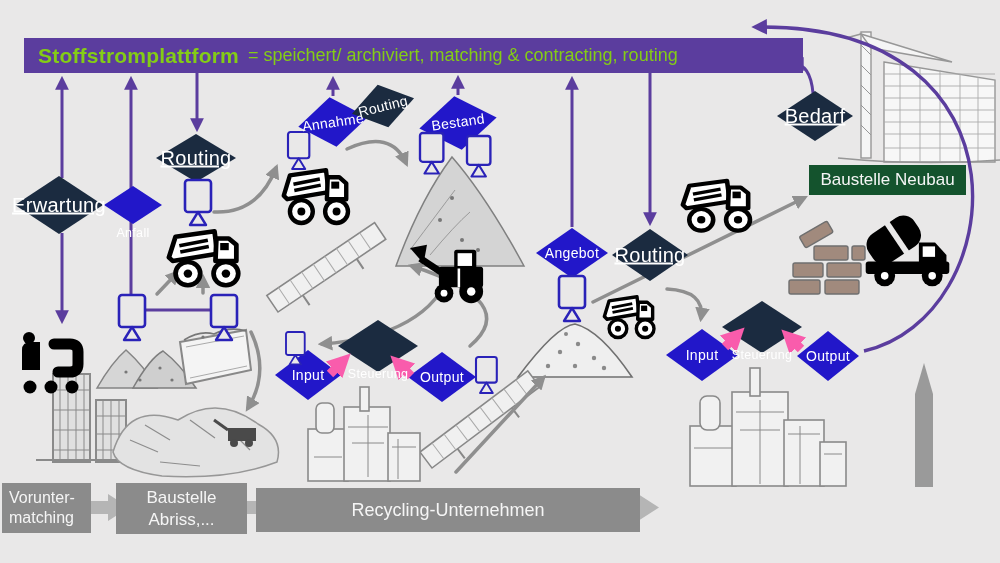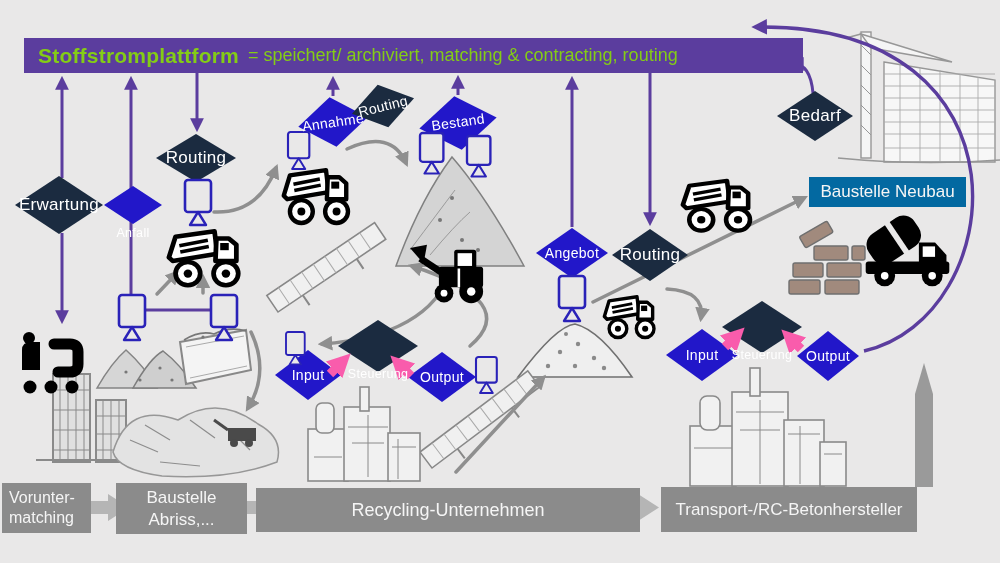--- a/index.html
+++ b/index.html
@@ -4,28 +4,28 @@
 <style>
   html,body{margin:0;padding:0;background:#e9e8e8;font-family:"Liberation Sans",sans-serif;}
   #stage{position:relative;width:1000px;height:563px;background:#e9e8e8;overflow:hidden;}
   #gfx{position:absolute;left:0;top:0;}
   .banner{position:absolute;left:8px;top:38px;width:779px;height:35px;background:#5b3d9e;color:#84cc16;
           display:flex;align-items:center;padding-left:14px;box-sizing:border-box;margin-left:16px;}
   .banner .t1{font-weight:bold;font-size:21px;letter-spacing:.2px;}
   .banner .t2{font-size:18px;margin-left:9px;}
   .dlabel{position:absolute;color:#fff;font-size:14px;white-space:nowrap;
           transform:translate(-50%,-50%);letter-spacing:.3px;}
-  .fs13{font-size:12.5px;margin-top:28px;} .fs15{font-size:17px;}
+  .fs13{font-size:12.5px;margin-top:28px;} .fs15{font-size:20px;text-decoration:underline;}
   .rot8{transform:translate(-50%,-50%) rotate(-8deg);}
   .rot14{transform:translate(-50%,-50%) rotate(-14deg);}
   .bar{position:absolute;background:#8b8b8b;color:#f5f5f5;display:flex;flex-direction:column;
        justify-content:center;box-sizing:border-box;line-height:1.25;}
   .bar.center{align-items:center;text-align:center;}
-  .neubau{position:absolute;left:809px;top:165px;width:157px;height:30px;background:#0369a1;color:#f5f5f5;
-          font-size:17px;display:flex;align-items:center;justify-content:center;margin-top:12px;}
+  .neubau{position:absolute;left:809px;top:165px;width:157px;height:30px;background:#14532d;color:#f5f5f5;
+          font-size:17px;display:flex;align-items:center;justify-content:center;}
 </style>
 </head>
 <body>
 
 <div id="stage">
 
 <svg id="gfx" width="1000" height="563" viewBox="0 0 1000 563">
   <defs>
     <marker id="mpu" viewBox="0 0 10 10" refX="7" refY="5" markerWidth="4.6" markerHeight="4.6" orient="auto">
           <path d="M0 0 L10 5 L0 10 Z" fill="#5b3d9e"></path>
@@ -299,17 +299,14 @@
   <span>Vorunter-</span>
   <span>matching</span>
 </div>
 <div class="bar center" style="left:116px;top:483px;width:131px;height:51px;font-size:17px;">
   <span>Baustelle</span>
   <span>Abriss,...</span>
 </div>
 <div class="bar center" style="left:256px;top:488px;width:384px;height:44px;font-size:18px;">
   <span>Recycling-Unternehmen</span>
 </div>
-<div class="bar center" style="left:661px;top:487px;width:256px;height:45px;font-size:17px;">
-  <span>Transport-/RC-Betonhersteller</span>
-</div>
 
 </div>
 
 </body></html>

